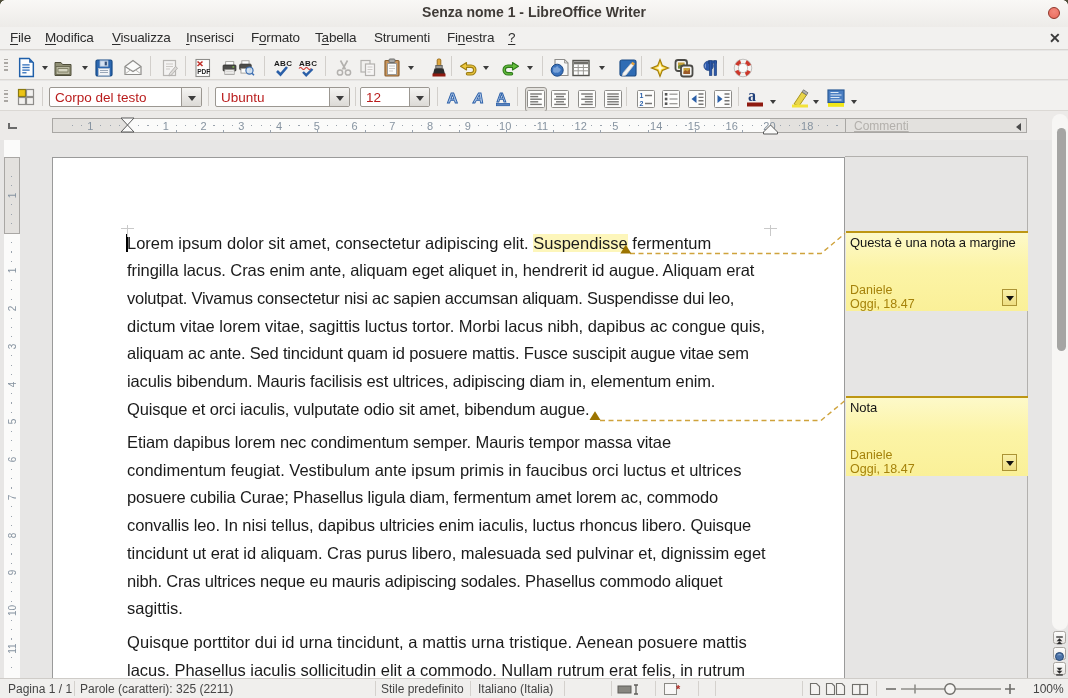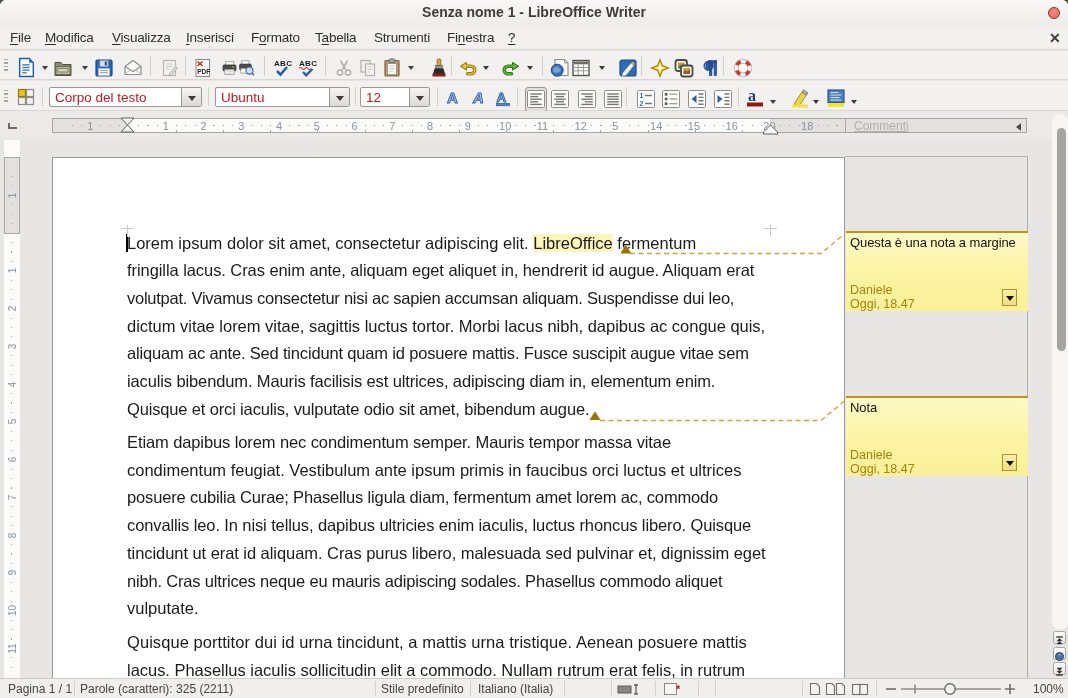--- a/index.html
+++ b/index.html
@@ -573,34 +573,34 @@
         <div class="vdot" style="top:451.2px"></div>
         <div class="vdot" style="top:460.6px"></div>
         <div class="vdot" style="top:479.5px"></div>
         <div class="vdot" style="top:488.9px"></div>
         <div class="vdot" style="top:498.4px"></div>
         <div class="vdot" style="top:517.3px"></div>
         <div class="vdot" style="top:526.7px"></div>
       </div>
 
     <div id="textlayer">
-      <div class="tline" style="top:93.5px">Lorem ipsum dolor sit amet, consectetur adipiscing elit. <span class="hl">LibreOffice</span> fermentum</div>
+      <div class="tline" style="top:93.5px">Lorem ipsum dolor sit amet, consectetur adipiscing elit. <span class="hl">Suspendisse</span> fermentum</div>
       <div class="tline" style="top:121.2px;letter-spacing:-0.071px">fringilla lacus. Cras enim ante, aliquam eget aliquet in, hendrerit id augue. Aliquam erat</div>
       <div class="tline" style="top:148.9px;letter-spacing:-0.250px">volutpat. Vivamus consectetur nisi ac sapien accumsan aliquam. Suspendisse dui leo,</div>
       <div class="tline" style="top:176.6px;letter-spacing:-0.022px">dictum vitae lorem vitae, sagittis luctus tortor. Morbi lacus nibh, dapibus ac congue quis,</div>
       <div class="tline" style="top:204.3px;letter-spacing:-0.174px">aliquam ac ante. Sed tincidunt quam id posuere mattis. Fusce suscipit augue vitae sem</div>
       <div class="tline" style="top:232px;letter-spacing:-0.125px">iaculis bibendum. Mauris facilisis est ultrices, adipiscing diam in, elementum enim.</div>
       <div class="tline" style="top:259.7px;letter-spacing:-0.154px">Quisque et orci iaculis, vulputate odio sit amet, bibendum augue.</div>
       <div class="tline" style="top:293px;letter-spacing:-0.104px">Etiam dapibus lorem nec condimentum semper. Mauris tempor massa vitae</div>
       <div class="tline" style="top:320.7px">condimentum feugiat. Vestibulum ante ipsum primis in faucibus orci luctus et ultrices</div>
       <div class="tline" style="top:348.4px;letter-spacing:-0.158px">posuere cubilia Curae; Phasellus ligula diam, fermentum amet lorem ac, commodo</div>
       <div class="tline" style="top:376.1px;letter-spacing:-0.113px">convallis leo. In nisi tellus, dapibus ultricies enim iaculis, luctus rhoncus libero. Quisque</div>
       <div class="tline" style="top:403.8px;letter-spacing:-0.058px">tincidunt ut erat id aliquam. Cras purus libero, malesuada sed pulvinar et, dignissim eget</div>
       <div class="tline" style="top:431.5px;letter-spacing:-0.179px">nibh. Cras ultrices neque eu mauris adipiscing sodales. Phasellus commodo aliquet</div>
-      <div class="tline" style="top:459.2px">vulputate.</div>
+      <div class="tline" style="top:459.2px">sagittis.</div>
       <div class="tline" style="top:493.2px;letter-spacing:0.062px">Quisque porttitor dui id urna tincidunt, a mattis urna tristique. Aenean posuere mattis</div>
       <div class="tline" style="top:520.9px;letter-spacing:-0.031px">lacus. Phasellus iaculis sollicitudin elit a commodo. Nullam rutrum erat felis, in rutrum</div>
       <div id="cursor"></div>
       <div class="cornermark" id="cm1v"></div>
       <div class="cornermark" id="cm1h"></div>
       <div class="cornermark" id="cm2v"></div>
       <div class="cornermark" id="cm2h"></div>
     </div>
 
 <div style="position:absolute;left:845px;top:16px;width:183px;height:522px;background:#e6e5e4;border-right:1px solid #b2b0ad;border-top:1px solid #b2b0ad"></div>

